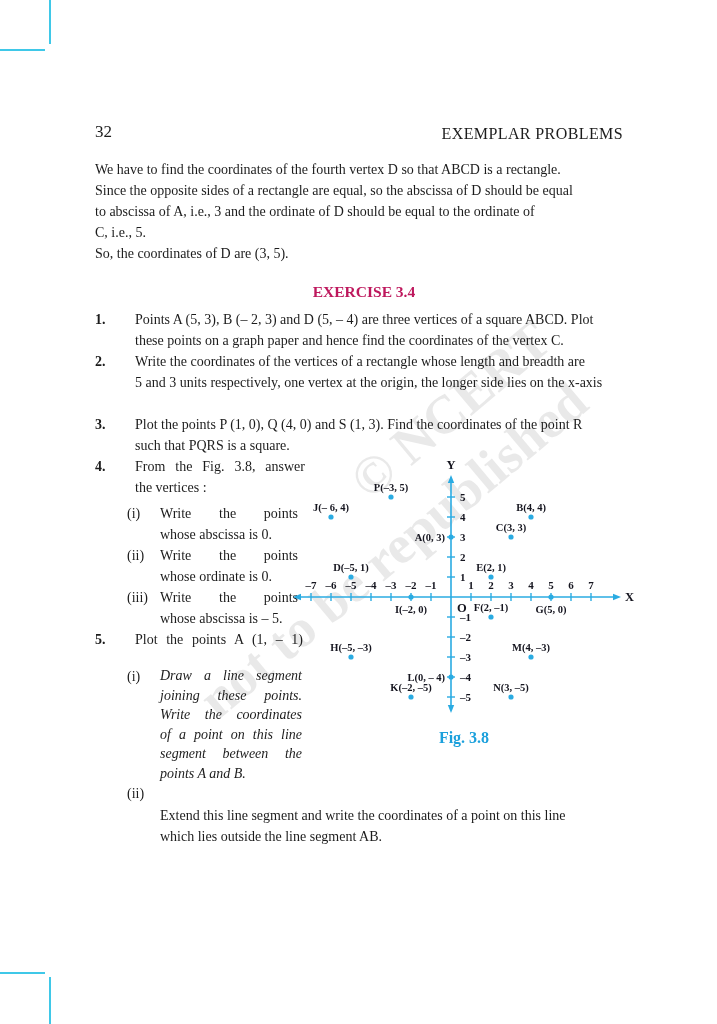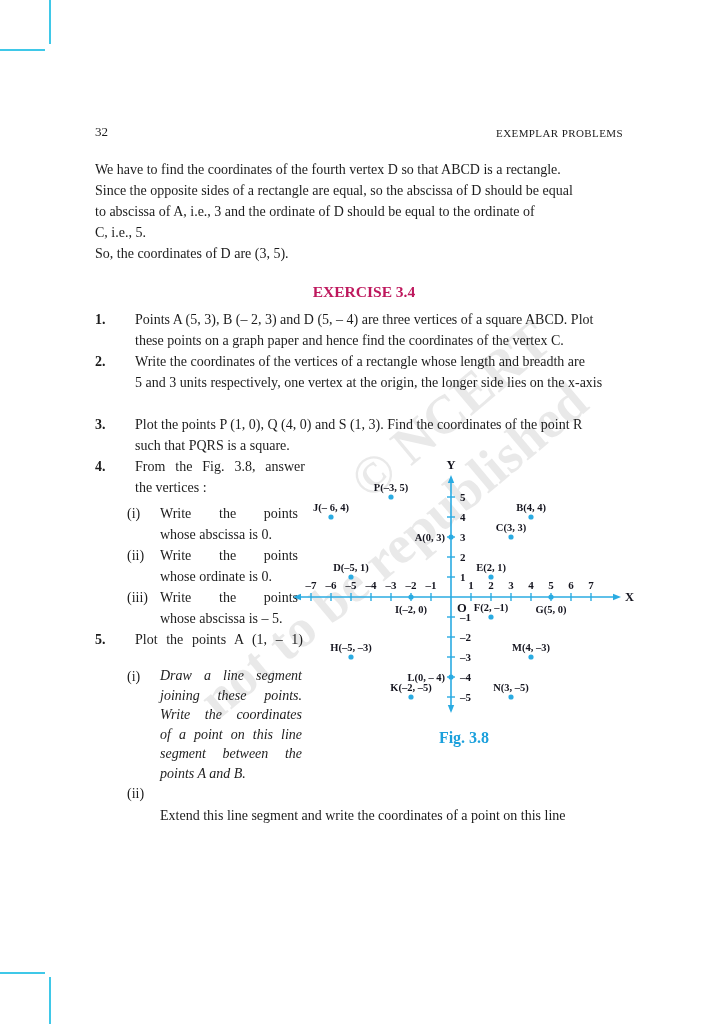--- a/index.html
+++ b/index.html
@@ -5,22 +5,22 @@
   html,body{margin:0;padding:0;}
   body{
     width:717px;height:1024px;position:relative;overflow:hidden;
     background:#ffffff;color:#1c1c1c;
     font-family:"Liberation Serif", serif;
     font-size:14px;line-height:21px;
   }
   
   .crop{position:absolute;background:#3fc8e8;}
   
-  .pgnum{position:absolute;left:95px;top:121px;font-size:13px;}
-  .runhead{position:absolute;right:94px;top:123px;font-size:11px;letter-spacing:.4px;}
+  .pgnum{position:absolute;left:95px;top:121px;font-size:17px;}
+  .runhead{position:absolute;right:94px;top:123px;font-size:16px;letter-spacing:.4px;}
   
   .wm{position:absolute;font-weight:bold;font-size:54px;color:rgba(40,40,40,0.10);
       transform:rotate(-40deg);white-space:nowrap;pointer-events:none;}
   
   .para{position:absolute;left:95px;width:528px;}
   .wide .line{white-space:nowrap;}
   .heading{position:absolute;left:100px;width:528px;text-align:center;
            font-weight:bold;font-size:15.5px;color:#be185d;}
   .item{position:absolute;left:95px;width:540px;}
   .item .num{position:absolute;left:0;top:0;font-weight:bold;}
@@ -143,20 +143,21 @@
       <div class="line">Write the coordinates</div>
       <div class="line">of a point on this line</div>
       <div class="line">segment between the</div>
       <div class="line last">points A and B.</div>
     </div>
 </div>
 <div class="subitem" style="top:783px">
   <span class="num">(ii)</span>
   <div class="itext wide w-q5b">
       <div class="line">Extend this line segment and write the coordinates of a point on this line</div>
+      <div class="line last">which lies outside the line segment AB.</div>
     </div>
 </div>
 
 <svg id="fig-svg" width="352" height="265">
     <line x1="8" y1="142" x2="330" y2="142" stroke="#2aabe2" stroke-width="1.6"></line>
     <line x1="163" y1="23" x2="163" y2="255" stroke="#2aabe2" stroke-width="1.6"></line>
     <polygon points="333,142 325,138.8 325,145.2" fill="#2aabe2"></polygon>
     <polygon points="5,142 13,145.2 13,138.8" fill="#2aabe2"></polygon>
     <polygon points="163,20 166.2,28 159.8,28" fill="#2aabe2"></polygon>
     <polygon points="163,258 159.8,250 166.2,250" fill="#2aabe2"></polygon>

